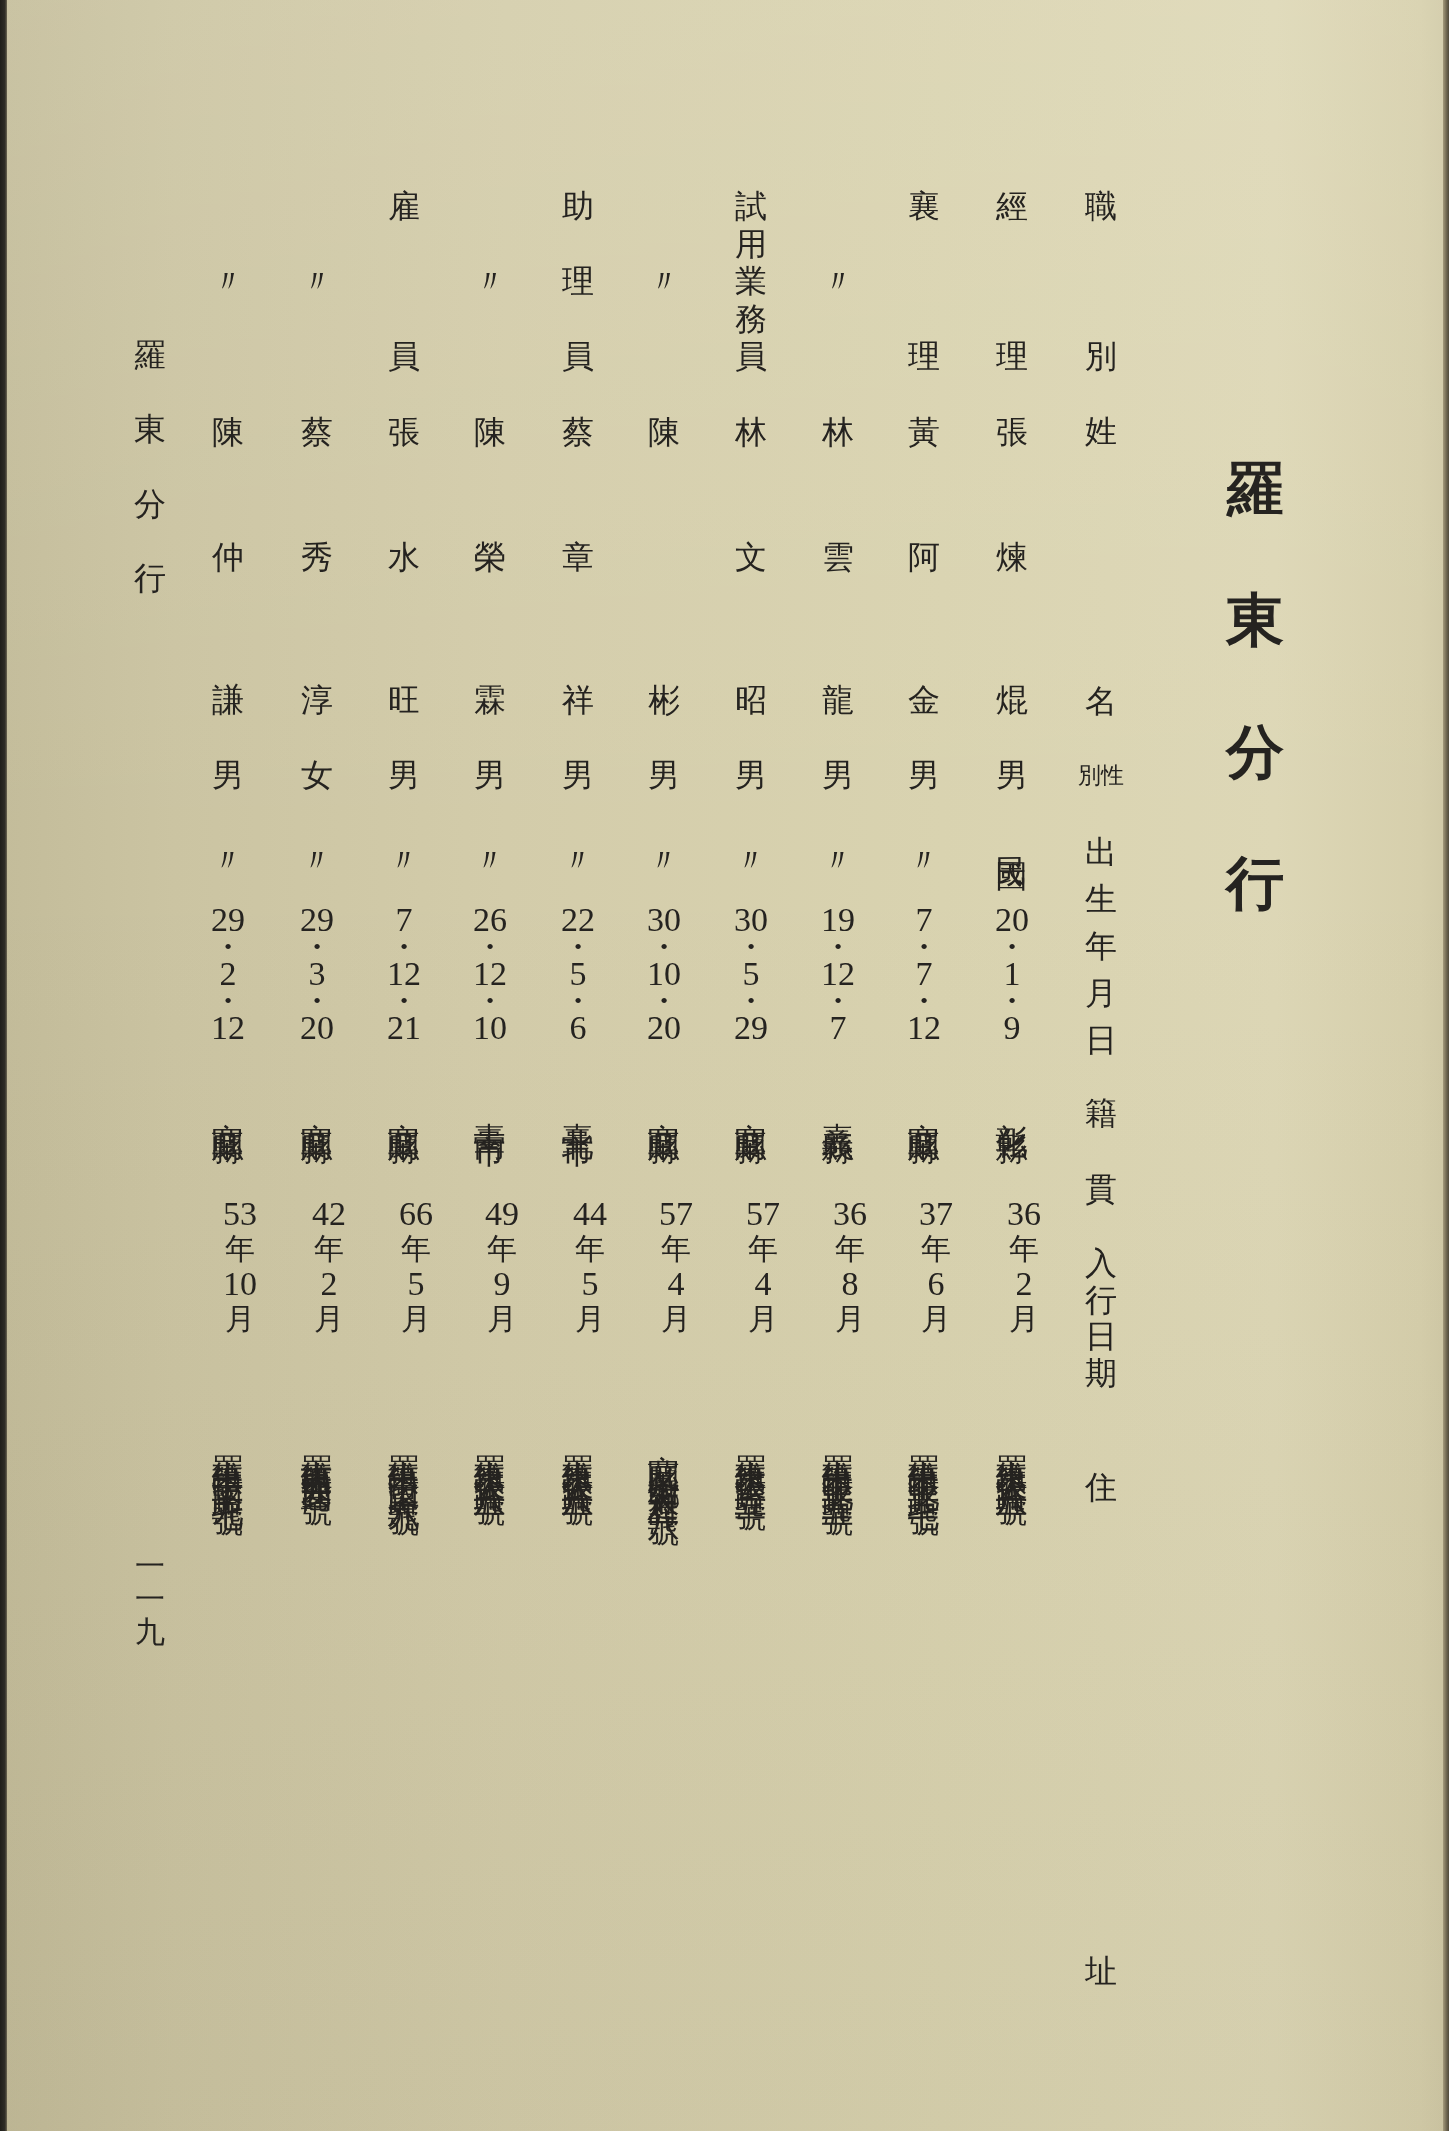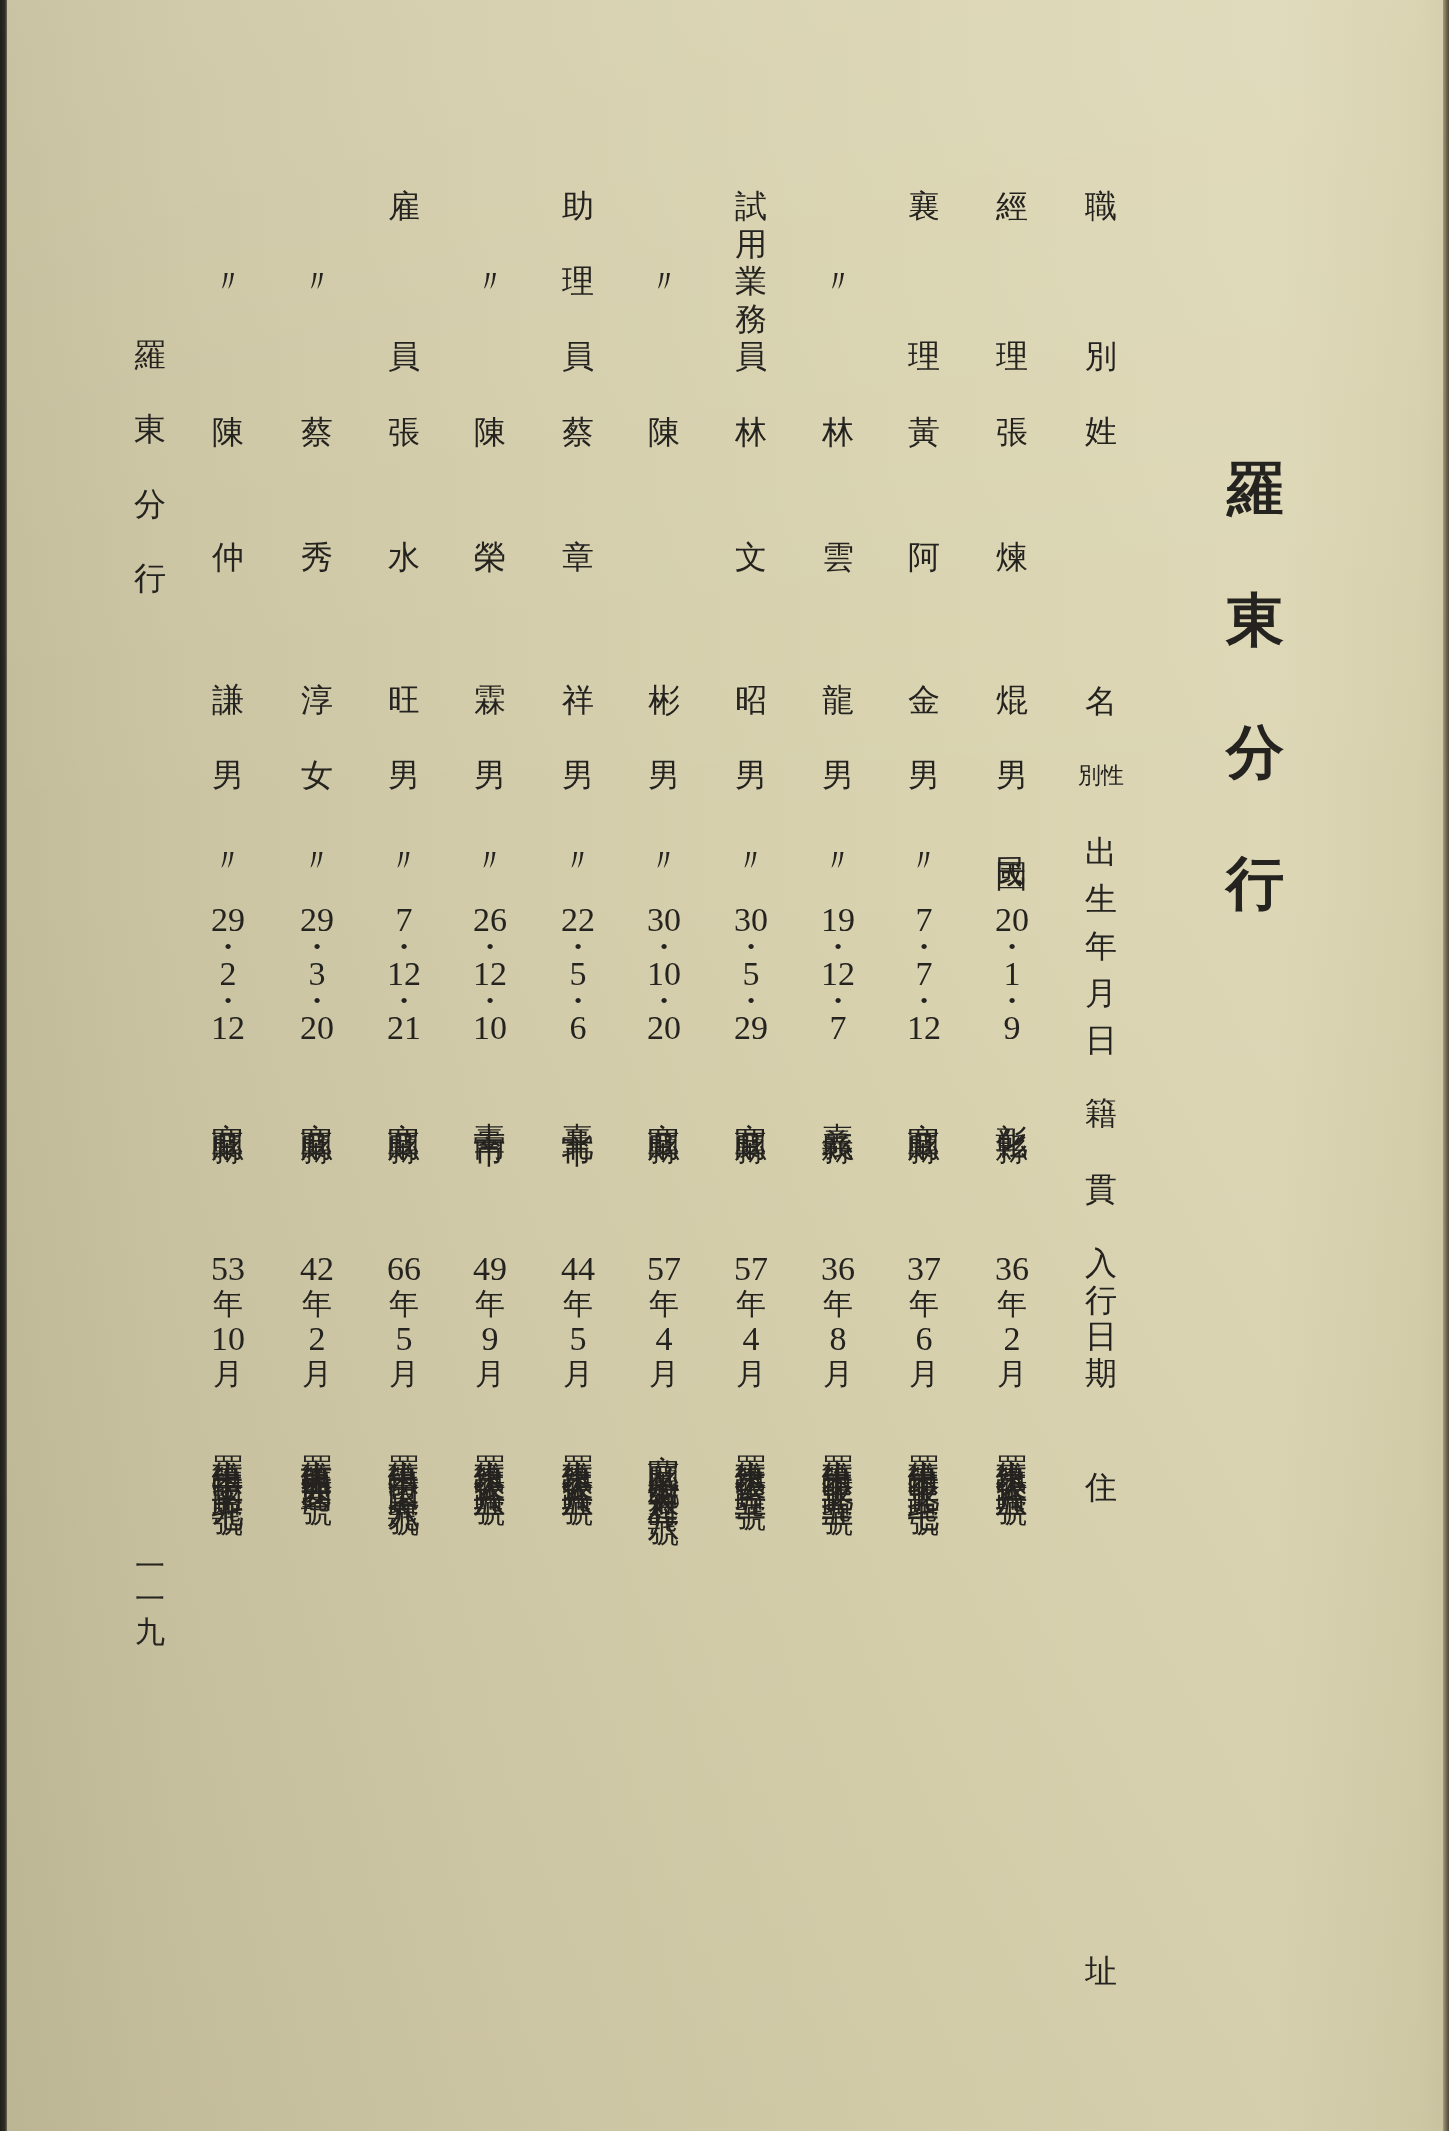--- a/index.html
+++ b/index.html
@@ -39,21 +39,21 @@
   .name-cell span { position: absolute; left: 0; width: 50px; height: 34px; line-height: 34px; font-size: 32px; text-align: center; }
   .name-cell .n1 { top: 0; }
   .name-cell .n2 { top: 125px; }
   .name-cell .n3 { top: 268px; }
   .gender { top: 758px; height: 34px; line-height: 34px; font-size: 32px; }
   .bprefix { top: 832px; letter-spacing: 5px; }
   .bdate { top: 906px; font-family: "Liberation Serif", serif; font-size: 34px; }
   .bdate div { height: 27px; line-height: 27px; }
   .bdate .dot { font-size: 22px; }
   .place { top: 1097px; letter-spacing: 5.5px; }
-  .join { top: 1251px; }
+  .join { top: 1196px; margin-left: 12px; }
   .join div { height: 35px; line-height: 35px; }
   .join .num { font-family: "Liberation Serif", serif; font-size: 34px; }
   .join .u { font-size: 30px; }
   .addr { top: 1429px; letter-spacing: 5px; }
 
   
   .h-pos { top: 190px; height: 183px; }
   .h-name { top: 415px; height: 303px; }
   .h-gender { top: 758px; left: -15px; width: 80px; height: 34px; line-height: 34px; font-size: 23px;
               direction: rtl; unicode-bidi: bidi-override; text-align: center; }

